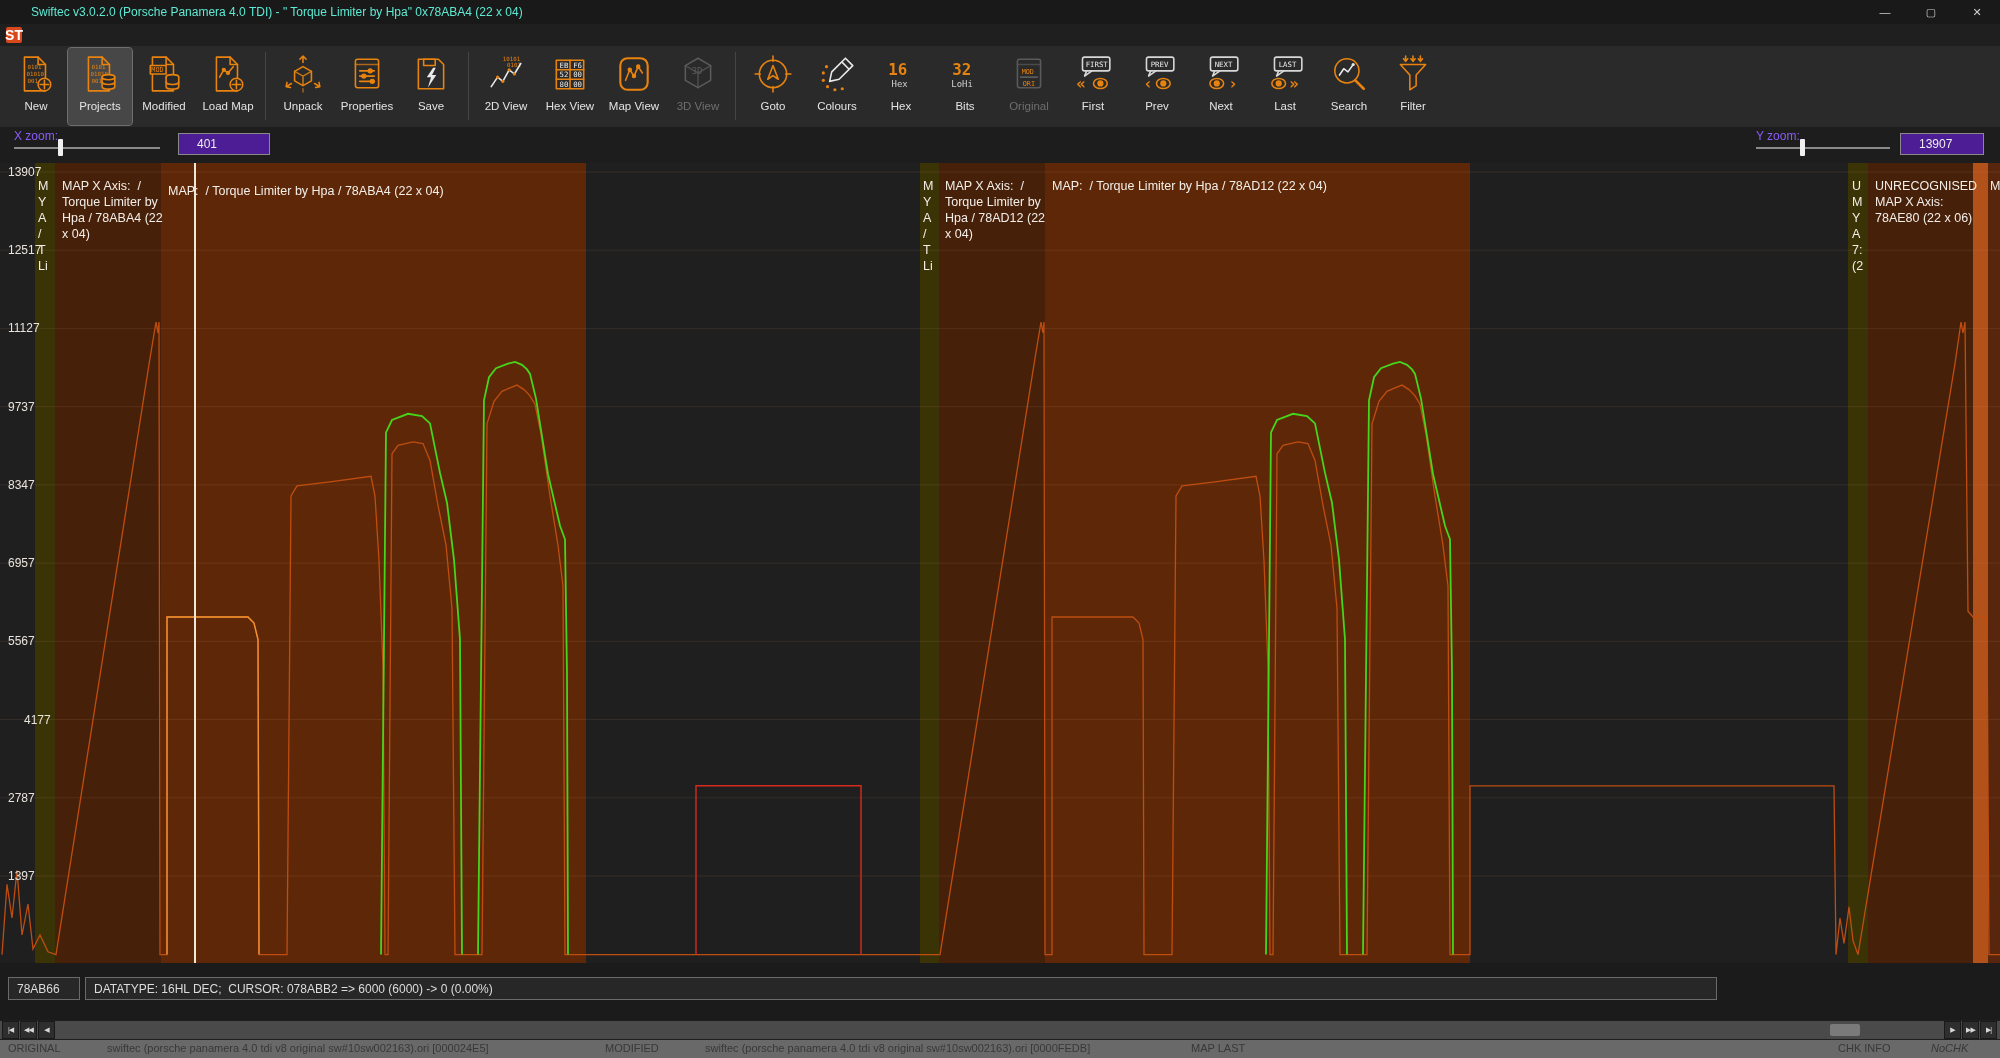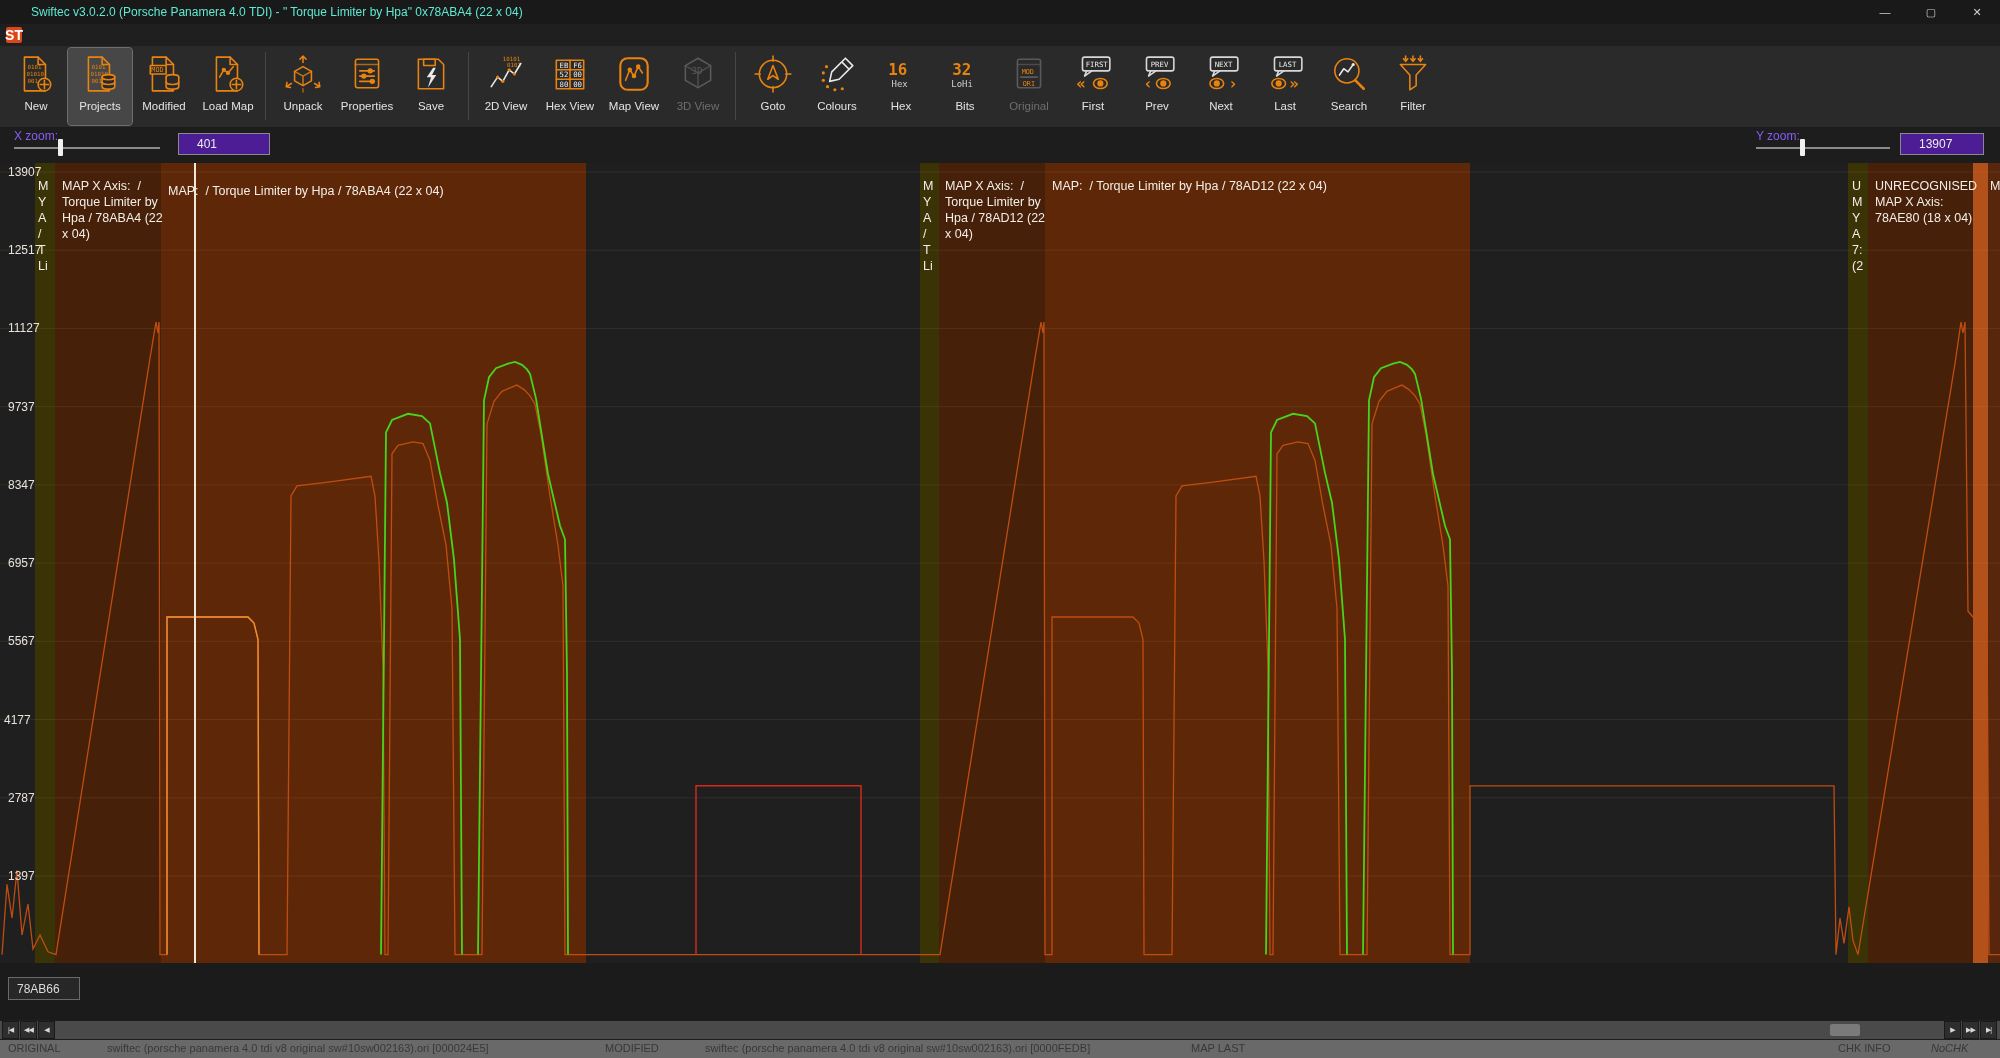--- a/index.html
+++ b/index.html
@@ -401,21 +401,21 @@
         <polyline points="1363,791.6 1369,237.3 1374,214.2 1381,205.2 1393,200.7 1400,199.0 1407,201.8 1412,206.4 1415,210.9 1421,235.6 1433,311.0 1445,362.8 1450,376.3 1452,510.2 1453,791.6" fill="none" stroke="#46d41c" stroke-width="1.8"></polyline>
         <line x1="195" y1="0" x2="195" y2="800" stroke="#efe8da" stroke-width="2"></line>
       </svg>
       <div class="ytick" style="left: 8px; top: 1.99748px;">13907</div>
       <div class="ytick" style="left: 8px; top: 80.2183px;">12517</div>
       <div class="ytick" style="left: 8px; top: 158.439px;">11127</div>
       <div class="ytick" style="left: 8px; top: 236.66px;">9737</div>
       <div class="ytick" style="left: 8px; top: 314.881px;">8347</div>
       <div class="ytick" style="left: 8px; top: 393.102px;">6957</div>
       <div class="ytick" style="left: 8px; top: 471.323px;">5567</div>
-      <div class="ytick" style="left: 4px; top: 549.544px;">4177</div>
+      <div class="ytick" style="left: 24px; top: 549.544px;">4177</div>
       <div class="ytick" style="left: 8px; top: 627.764px;">2787</div>
       <div class="ytick" style="left: 8px; top: 705.985px;">1397</div>
       <div class="maplabel" style="left: 38px; top: 15px;">M
 Y
 A
 /
 T
 Li</div>
       <div class="maplabel" style="left: 62px; top: 15px;">MAP X Axis:  /
 Torque Limiter by
@@ -434,26 +434,27 @@
 x 04)</div>
       <div class="maplabel" style="left: 1052px; top: 15px;">MAP:  / Torque Limiter by Hpa / 78AD12 (22 x 04)</div>
       <div class="maplabel" style="left: 1852px; top: 15px;">U
 M
 Y
 A
 7:
 (2</div>
       <div class="maplabel" style="left: 1875px; top: 15px;">UNRECOGNISED
 MAP X Axis:
-78AE80 (18 x 04)</div>
+78AE80 (22 x 06)</div>
       <div class="maplabel" style="left: 1990px; top: 15px;">M</div>
     </div>
 
   <div class="statusrow">
     <div class="sbox" style="left:8px;width:72px">78AB66</div>
+    <div class="sbox" style="left:85px;width:1632px">DATATYPE: 16HL DEC;  CURSOR: 078ABB2 =&gt; 6000 (6000) -&gt; 0 (0.00%)</div>
   </div>
 
   <div class="scrollrow">
     <div class="sctrack"></div>
     <div class="scthumb" style="left:1830px"></div>
     <span id="scleft"><div class="scbtn" style="left: 2px;">|◀</div><div class="scbtn" style="left: 20px;">◀◀</div><div class="scbtn" style="left: 38px;">◀</div></span><span id="scright"><div class="scbtn" style="left: 1944px;">▶</div><div class="scbtn" style="left: 1962px;">▶▶</div><div class="scbtn" style="left: 1980px;">▶|</div></span>
   </div>
 
   <div class="bottombar">
       <div class="bbitem" style="left: 8px;">ORIGINAL</div>

